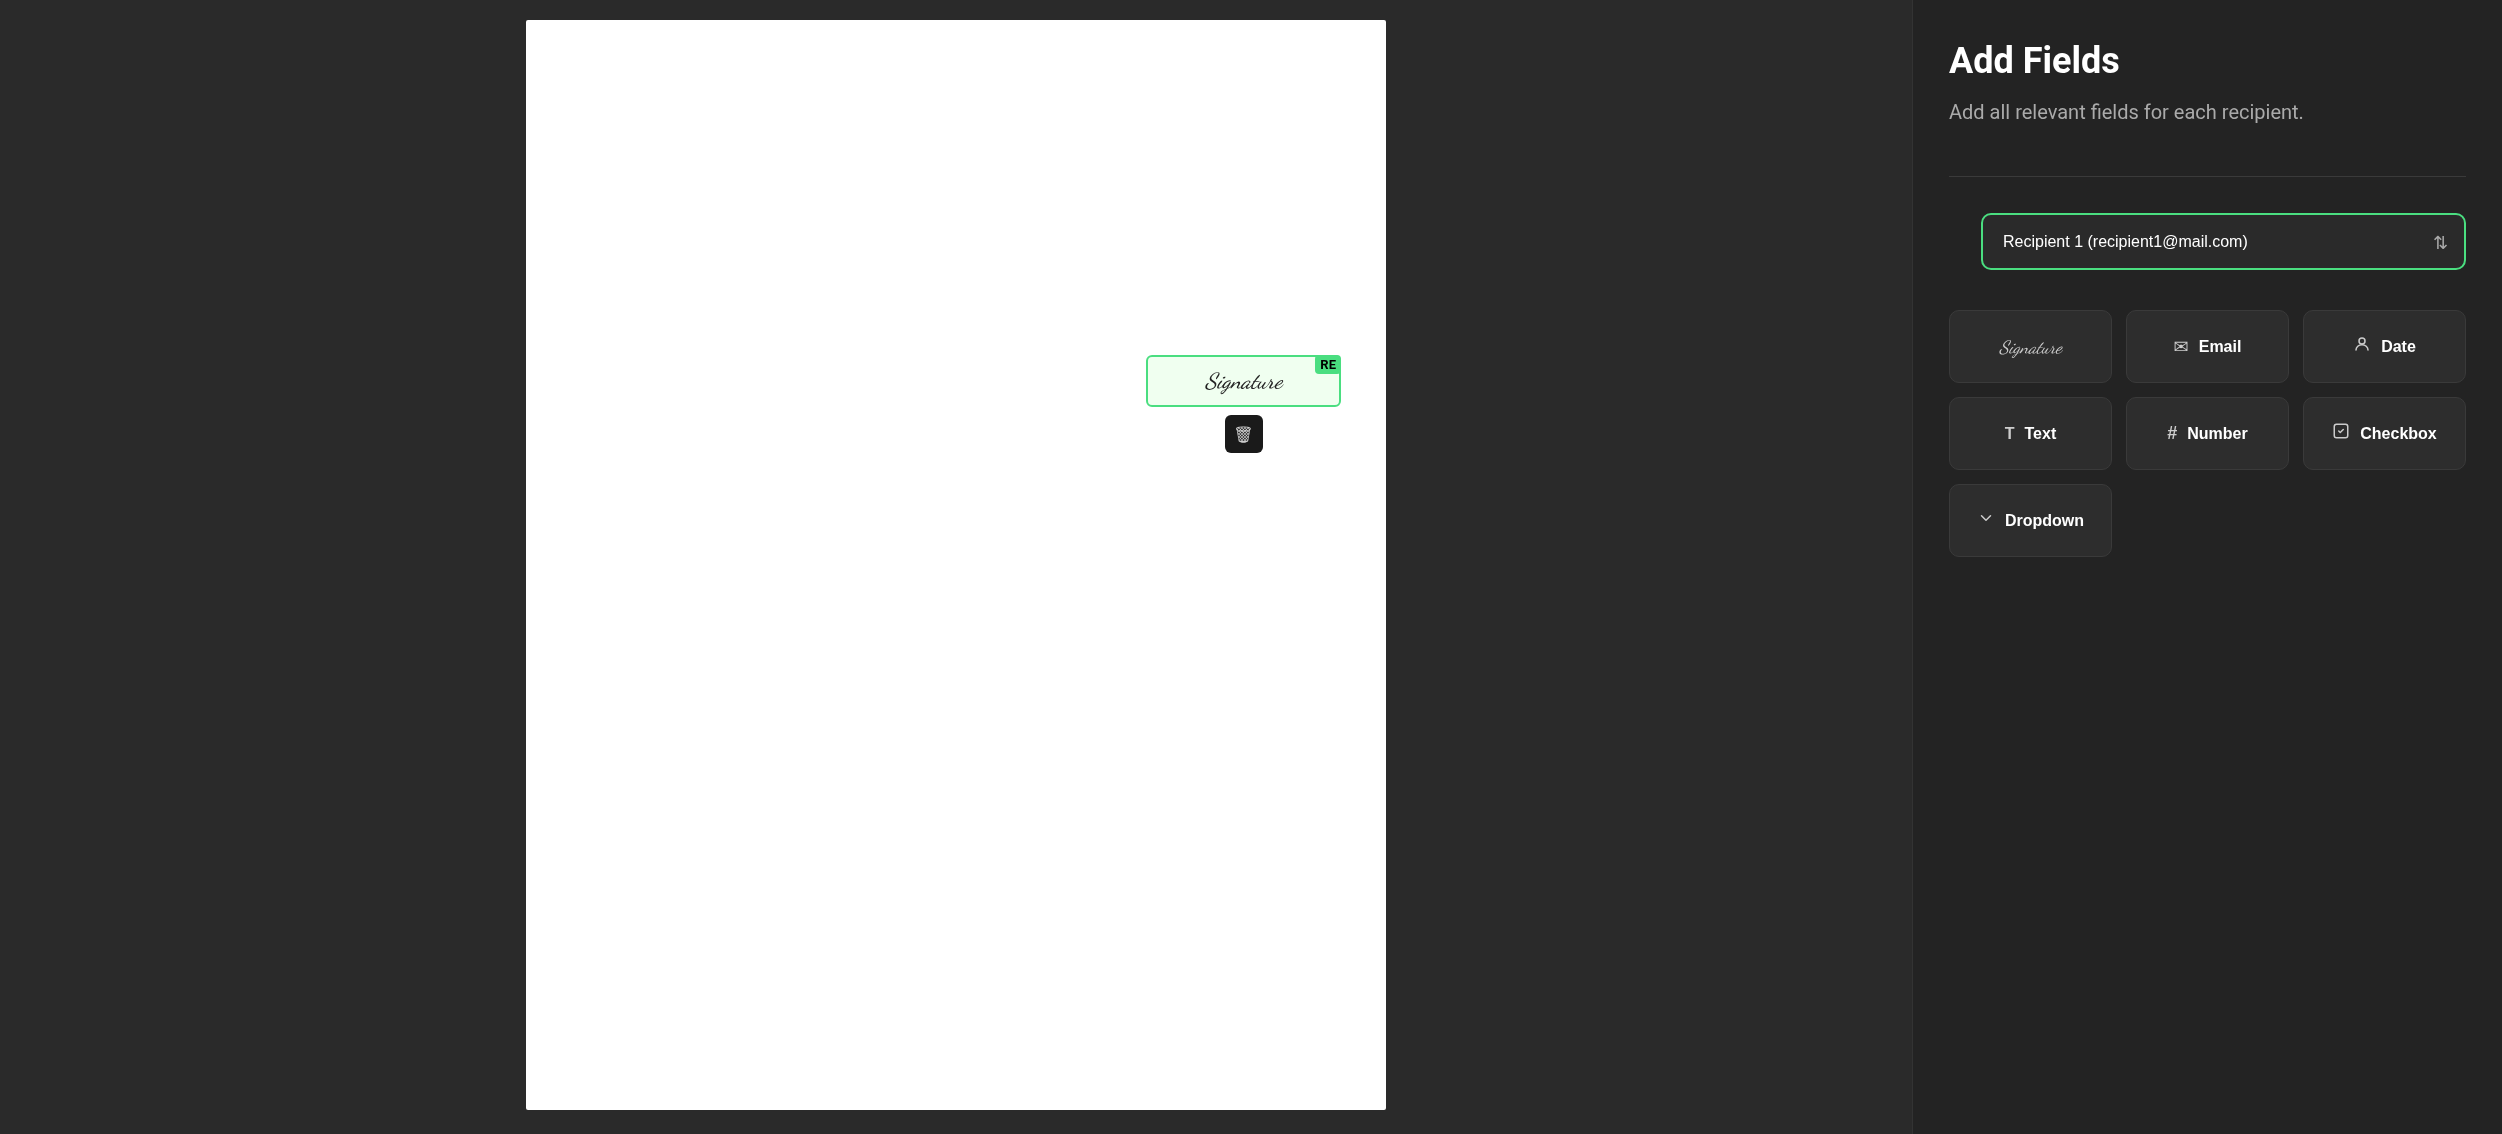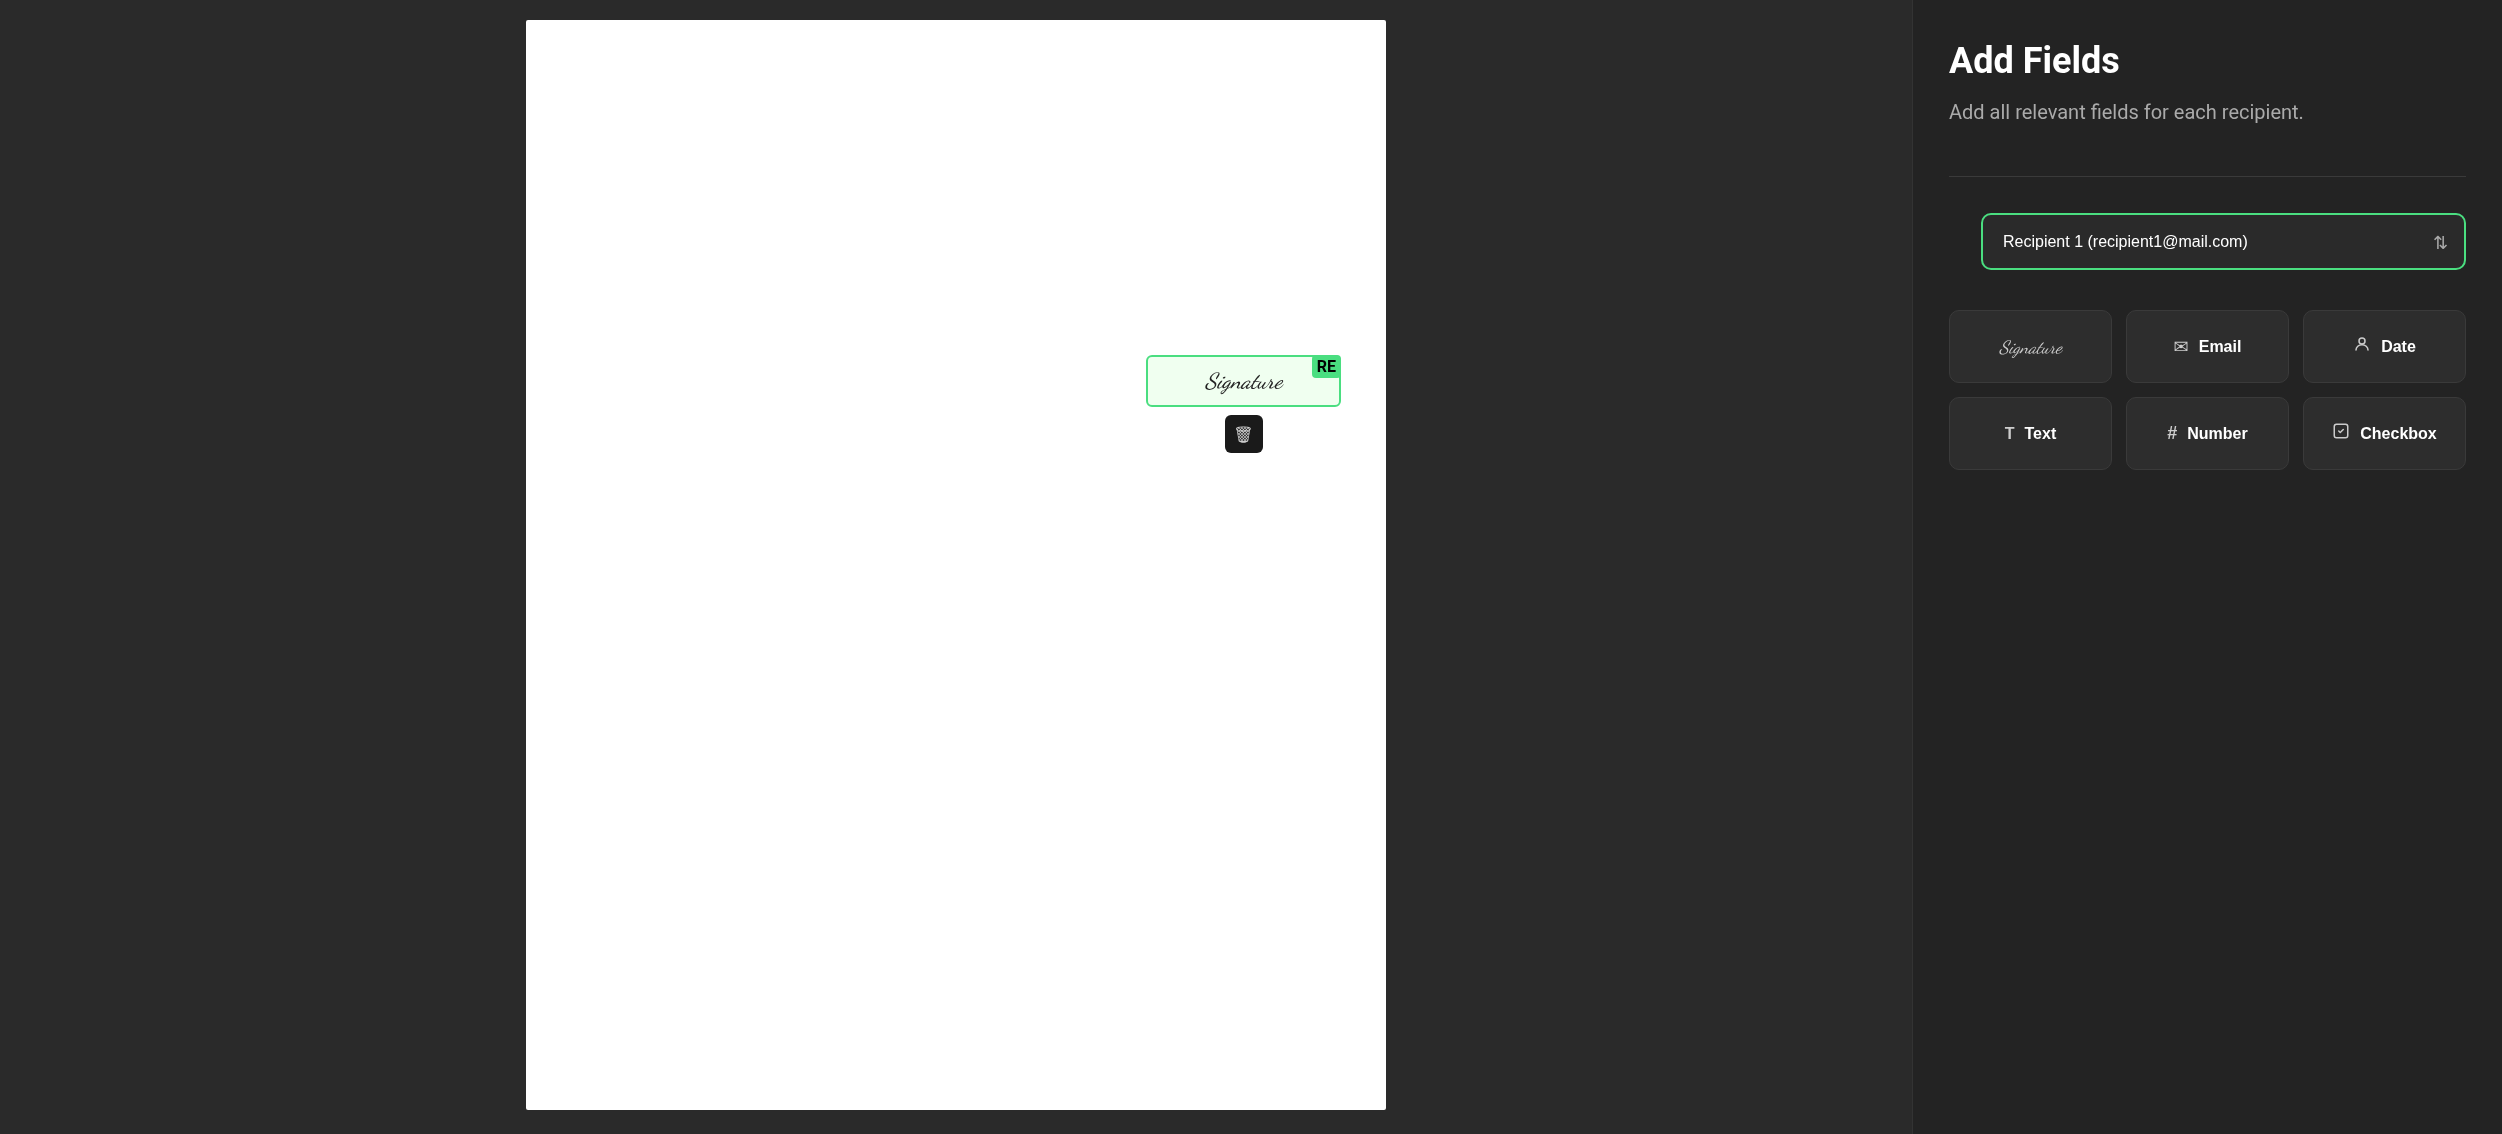--- a/index.html
+++ b/index.html
@@ -59,21 +59,21 @@
       font-family: 'Dancing Script', cursive, 'Brush Script MT', cursive;
       font-style: italic;
       font-size: 22px;
       color: #222;
       font-weight: 500;
     }
 
     .recipient-badge {
       background: #4ade80;
       color: #000;
-      font-size: 16px;
+      font-size: 13px;
       font-weight: 700;
       border-radius: 4px;
       padding: 2px 5px;
       position: absolute;
       right: -2px;
       top: -2px;
     }
 
     .delete-button {
       position: absolute;
@@ -260,15 +260,23 @@
     <button class="field-button">
       <span class="icon">
         <svg width="18" height="18" viewBox="0 0 24 24" fill="none" stroke="currentColor" stroke-width="2" stroke-linecap="round" stroke-linejoin="round">
           <rect x="3" y="3" width="18" height="18" rx="3"></rect>
           <polyline points="9,12 11,14 15,10"></polyline>
         </svg>
       </span>
       <span class="field-label">Checkbox</span>
     </button>
 
+    <button class="field-button">
+      <span class="icon">
+        <svg width="18" height="18" viewBox="0 0 24 24" fill="none" stroke="currentColor" stroke-width="2" stroke-linecap="round" stroke-linejoin="round">
+          <polyline points="6,9 12,15 18,9"></polyline>
+        </svg>
+      </span>
+      <span class="field-label">Dropdown</span>
+    </button>
 
   </div>
 </div>
 
 </body></html>

